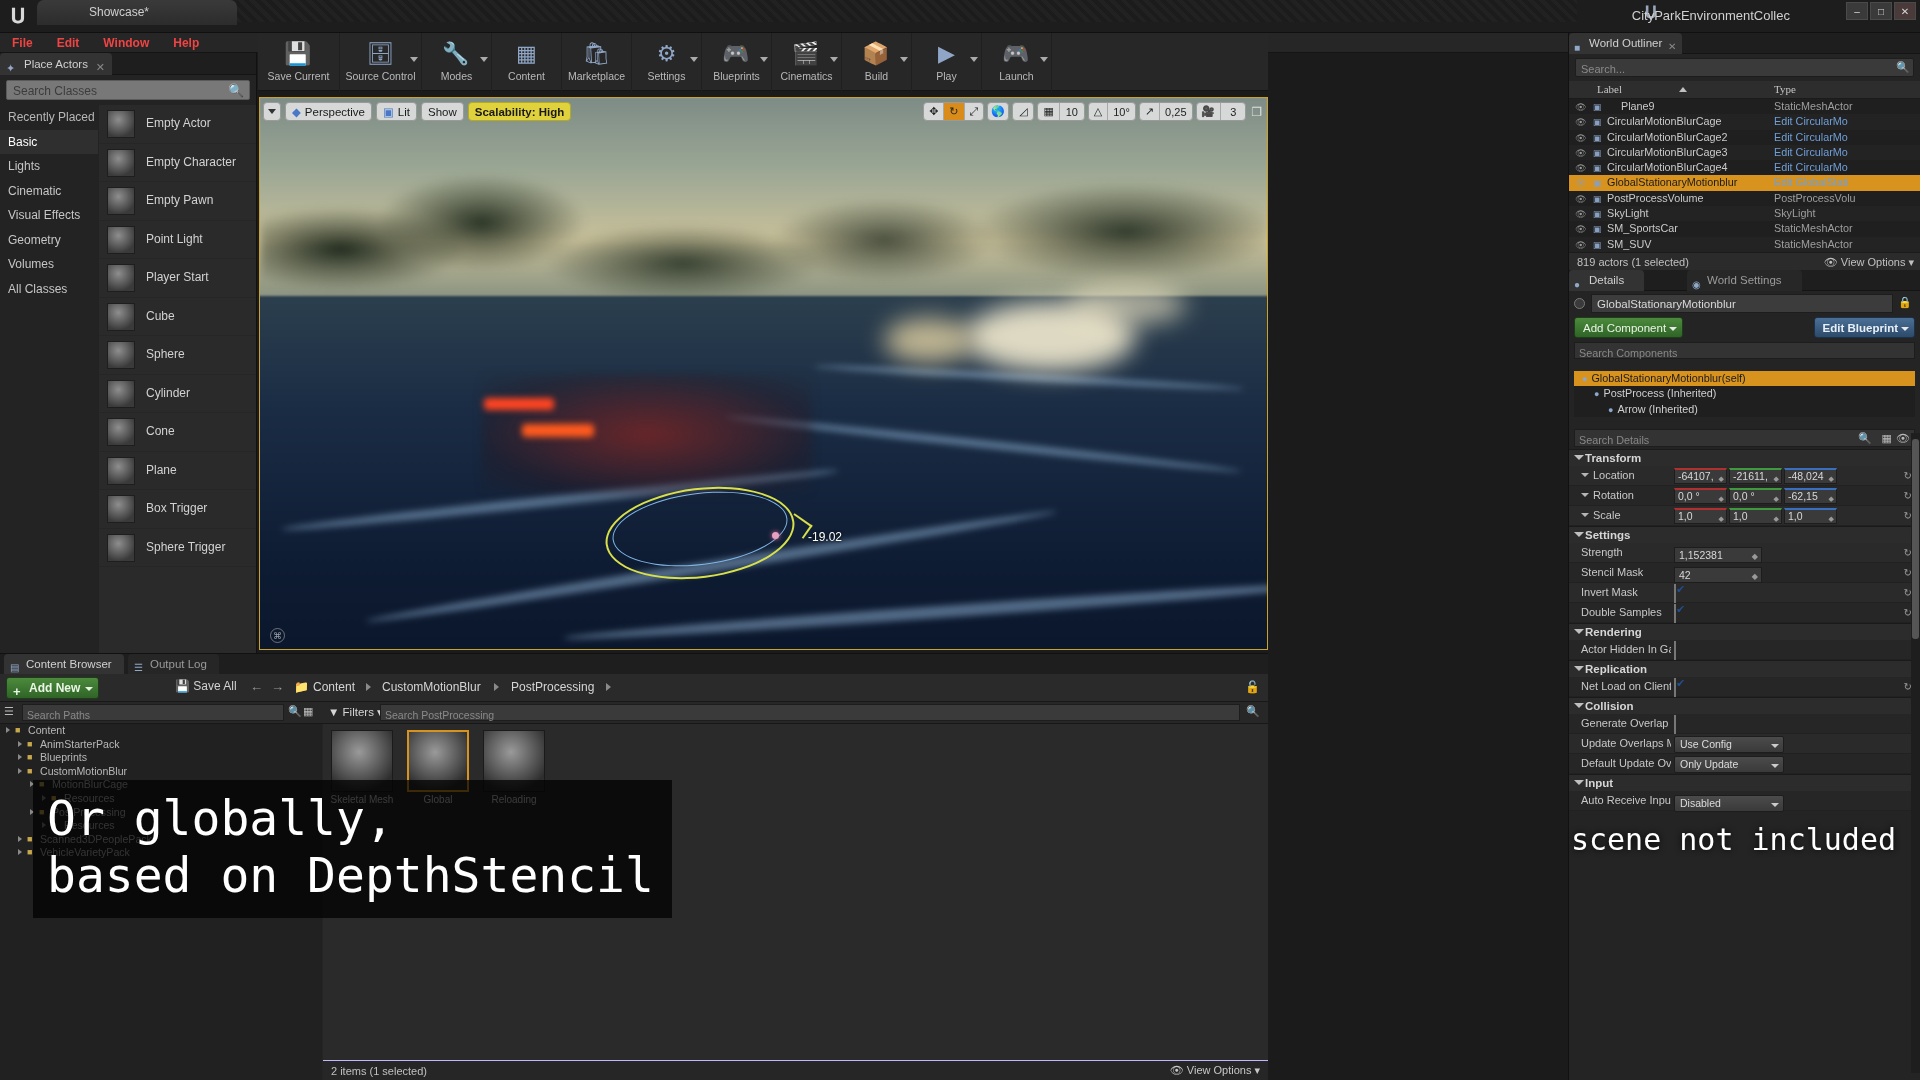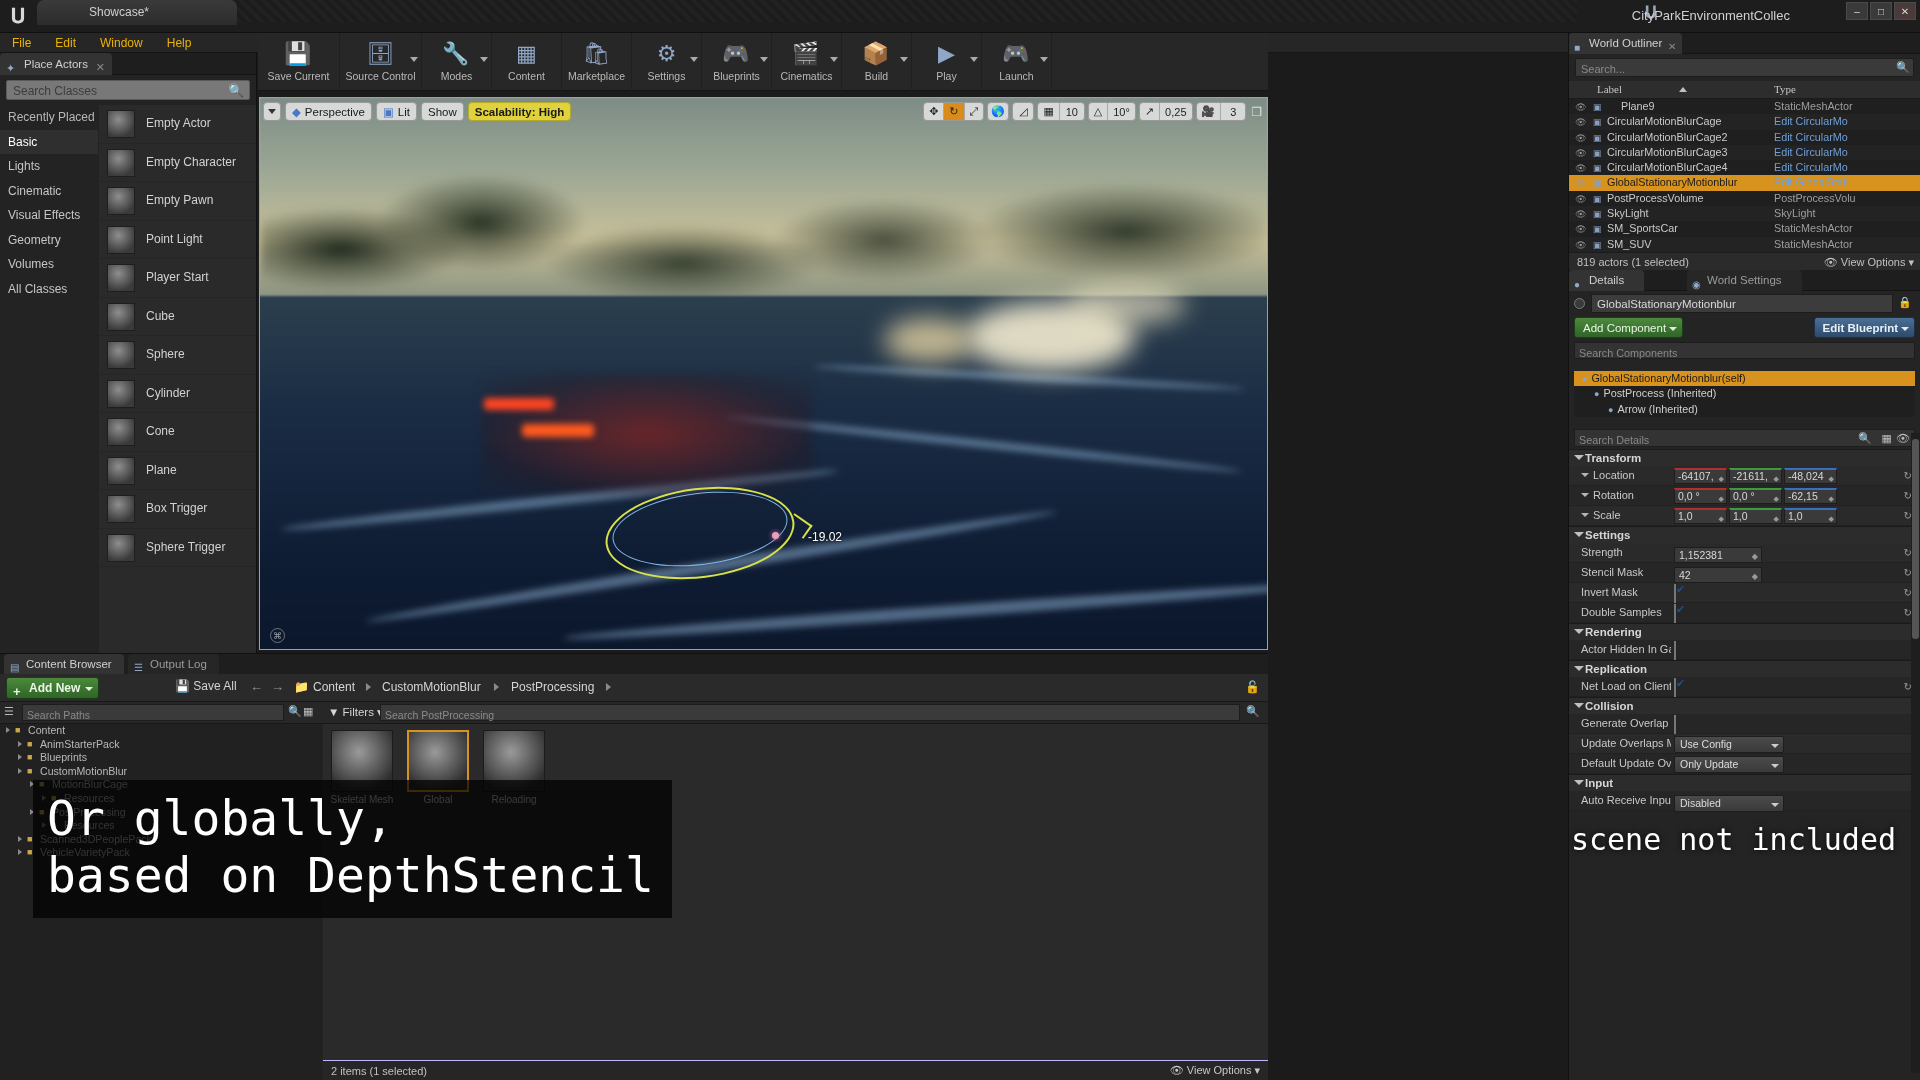--- a/index.html
+++ b/index.html
@@ -55,21 +55,21 @@
   }
   .winbtn.close { background: #4a3a3a; }
 
   
   .menubar {
     position: absolute; top: 33px; left: 0; width: 1920px; height: 20px;
     background: #262626; border-bottom: 1px solid #151515;
   }
   .menuitem {
     float: left; padding: 0 12px; line-height: 20px;
-    color: #eab308; font-size: 12px; cursor: default;
+    color: #ef4444; font-size: 12px; cursor: default; font-weight: bold;
   }
 
   
   .place-panel {
     position: absolute; top: 53px; left: 0; width: 257px; height: 750px;
     background: #232323; border-right: 1px solid #111;
   }
   .panel-tabbar {
     height: 22px; background: #1e1e1e; border-bottom: 1px solid #141414;
     position: relative;

